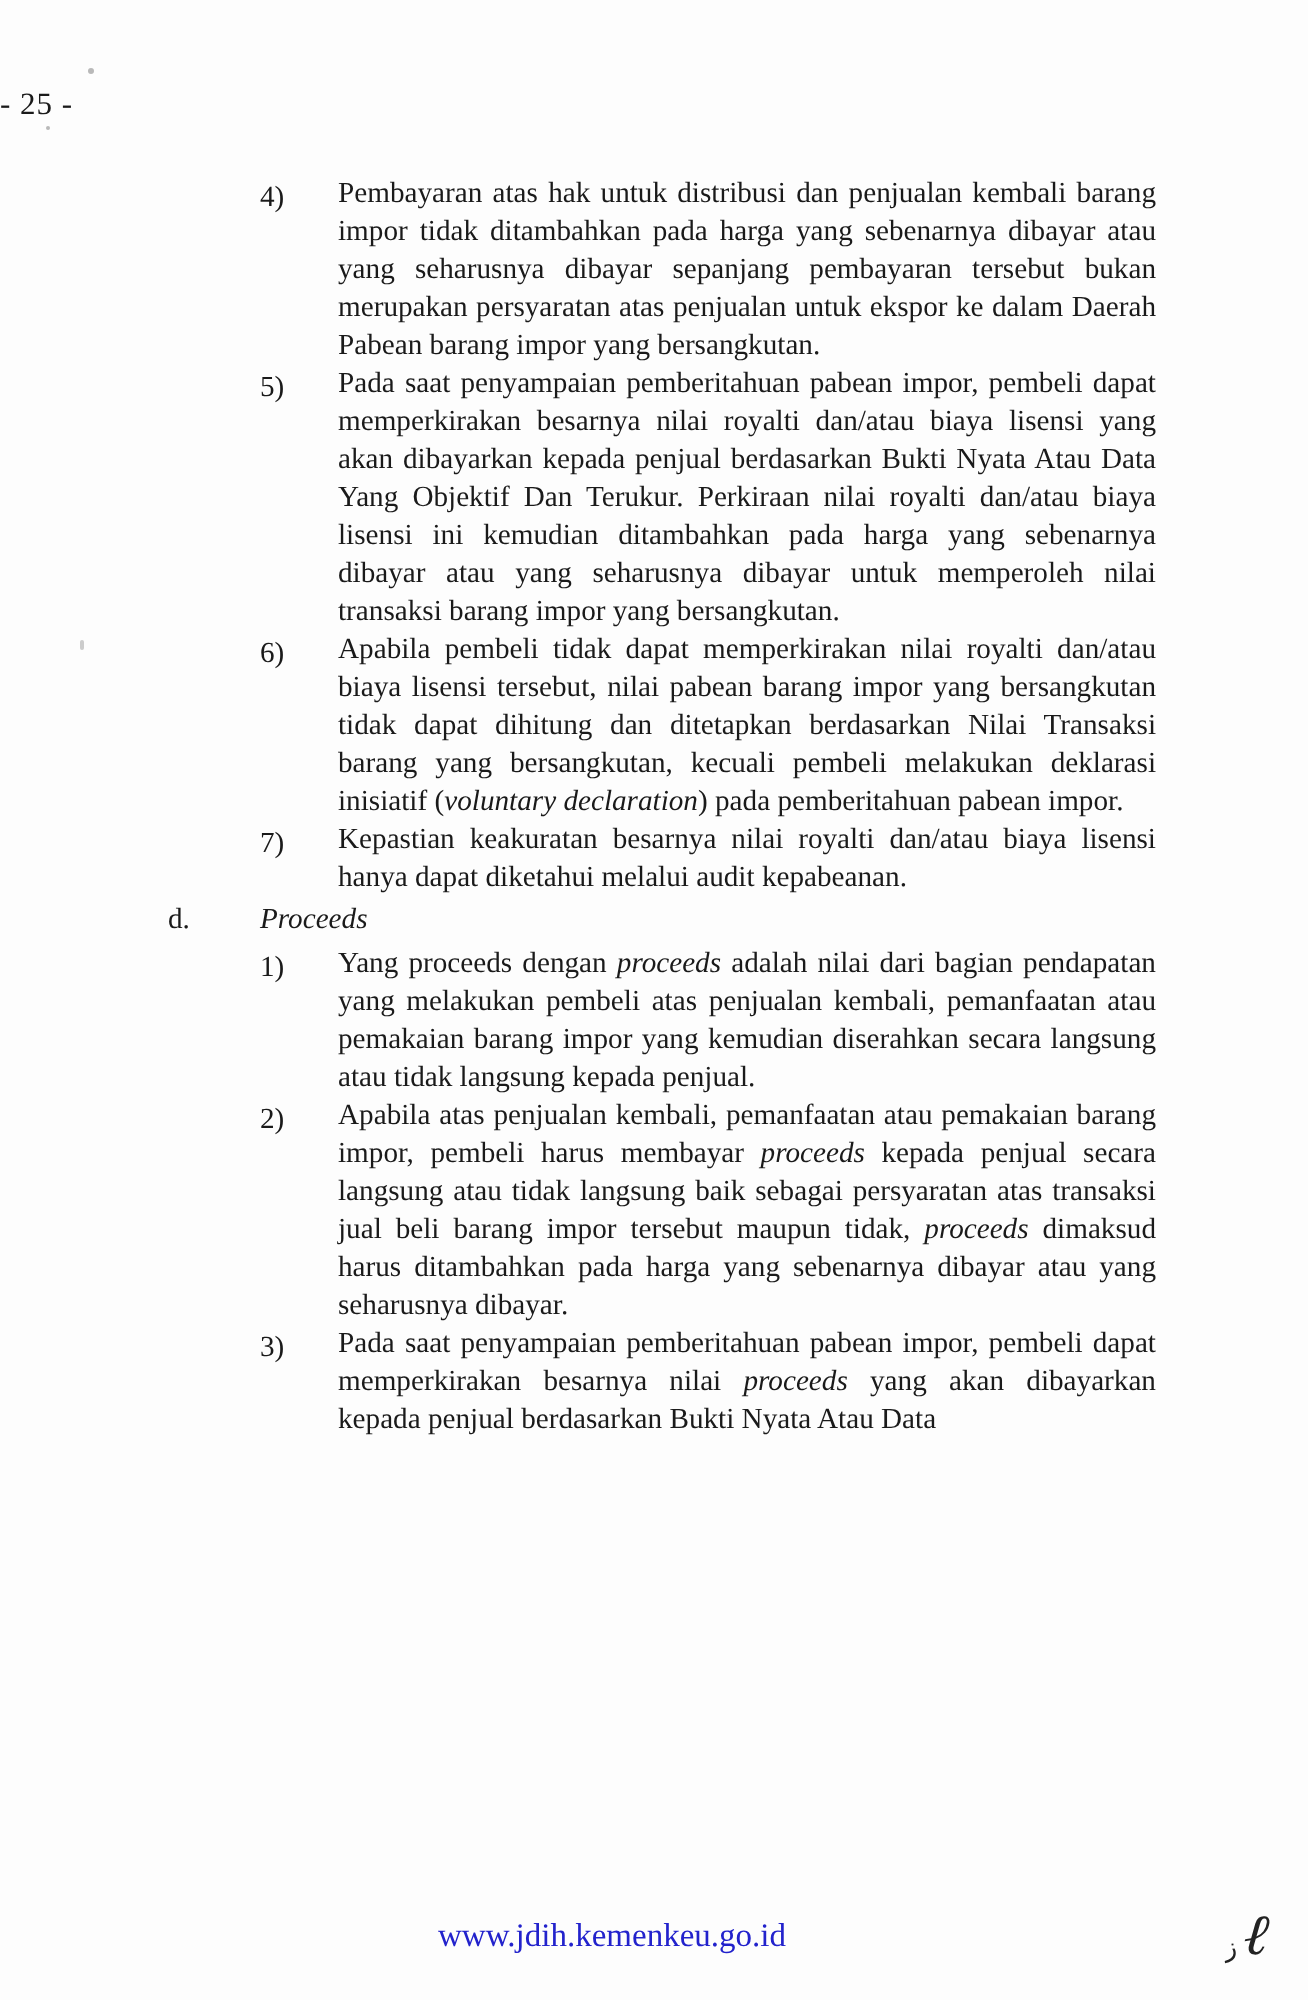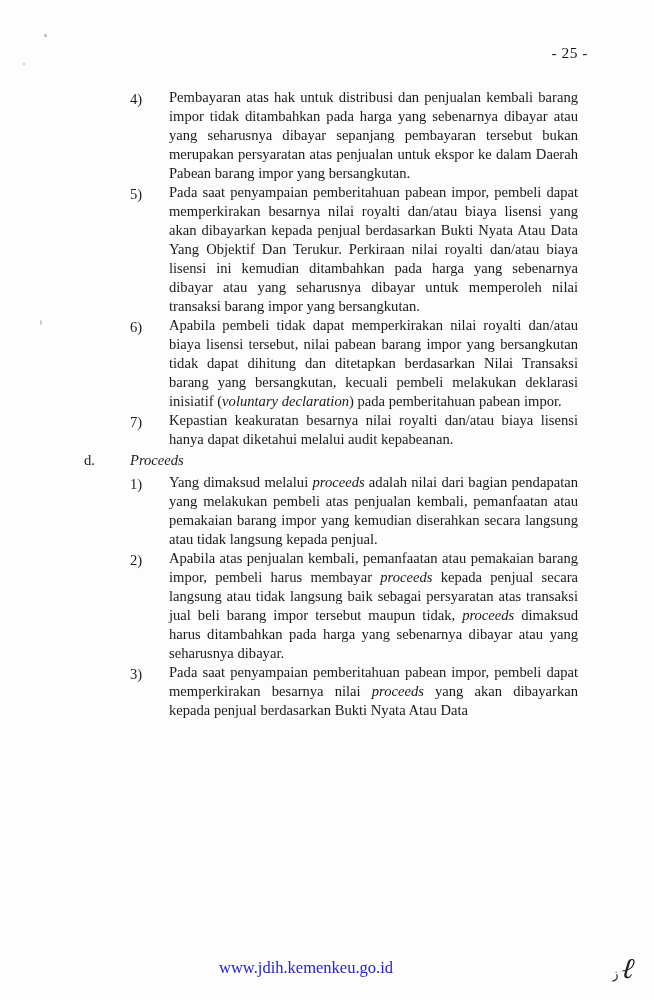--- a/index.html
+++ b/index.html
@@ -27,21 +27,21 @@
   }
   .speck.s1 { left: 44px; top: 34px; width: 3px; height: 3px; }
   .speck.s2 { left: 23px; top: 63px; width: 2px; height: 2px; }
   .speck.s3 { left: 40px; top: 320px; width: 2px; height: 5px; background: #cccccc; border-radius: 1px; }
 
   .page-number {
     position: absolute;
     top: 44px;
     left: 0;
     width: 588px;
-    text-align: right;
+    text-align: left;
     font-size: 15.5px;
     letter-spacing: 0.5px;
   }
 
   .content {
     position: absolute;
     top: 88px;
     left: 84px;
     width: 494px;
   }
@@ -156,21 +156,21 @@
       <div class="body">Kepastian keakuratan besarnya nilai royalti dan/atau biaya lisensi hanya dapat diketahui melalui audit kepabeanan.</div>
     </div>
 
     <div class="row level-letter">
       <div class="marker">d.</div>
       <div class="body">Proceeds</div>
     </div>
 
     <div class="row level-num">
       <div class="marker">1)</div>
-      <div class="body"><span>Yang dimaksud melalui </span><span class="it">proceeds</span><span> adalah nilai dari bagian pendapatan yang melakukan pembeli atas penjualan kembali, pemanfaatan atau pemakaian barang impor yang kemudian diserahkan secara langsung atau tidak langsung kepada penjual.</span></div>
+      <div class="body"><span>Yang proceeds dengan </span><span class="it">proceeds</span><span> adalah nilai dari bagian pendapatan yang melakukan pembeli atas penjualan kembali, pemanfaatan atau pemakaian barang impor yang kemudian diserahkan secara langsung atau tidak langsung kepada penjual.</span></div>
     </div>
 
     <div class="row level-num">
       <div class="marker">2)</div>
       <div class="body"><span>Apabila atas penjualan kembali, pemanfaatan atau pemakaian barang impor, pembeli harus membayar </span><span class="it">proceeds</span><span> kepada penjual secara langsung atau tidak langsung baik sebagai persyaratan atas transaksi jual beli barang impor tersebut maupun tidak, </span><span class="it">proceeds</span><span> dimaksud harus ditambahkan pada harga yang sebenarnya dibayar atau yang seharusnya dibayar.</span></div>
     </div>
 
     <div class="row level-num">
       <div class="marker">3)</div>
       <div class="body"><span>Pada saat penyampaian pemberitahuan pabean impor, pembeli dapat memperkirakan besarnya nilai </span><span class="it">proceeds</span><span> yang akan dibayarkan kepada penjual berdasarkan Bukti Nyata Atau Data</span></div>

